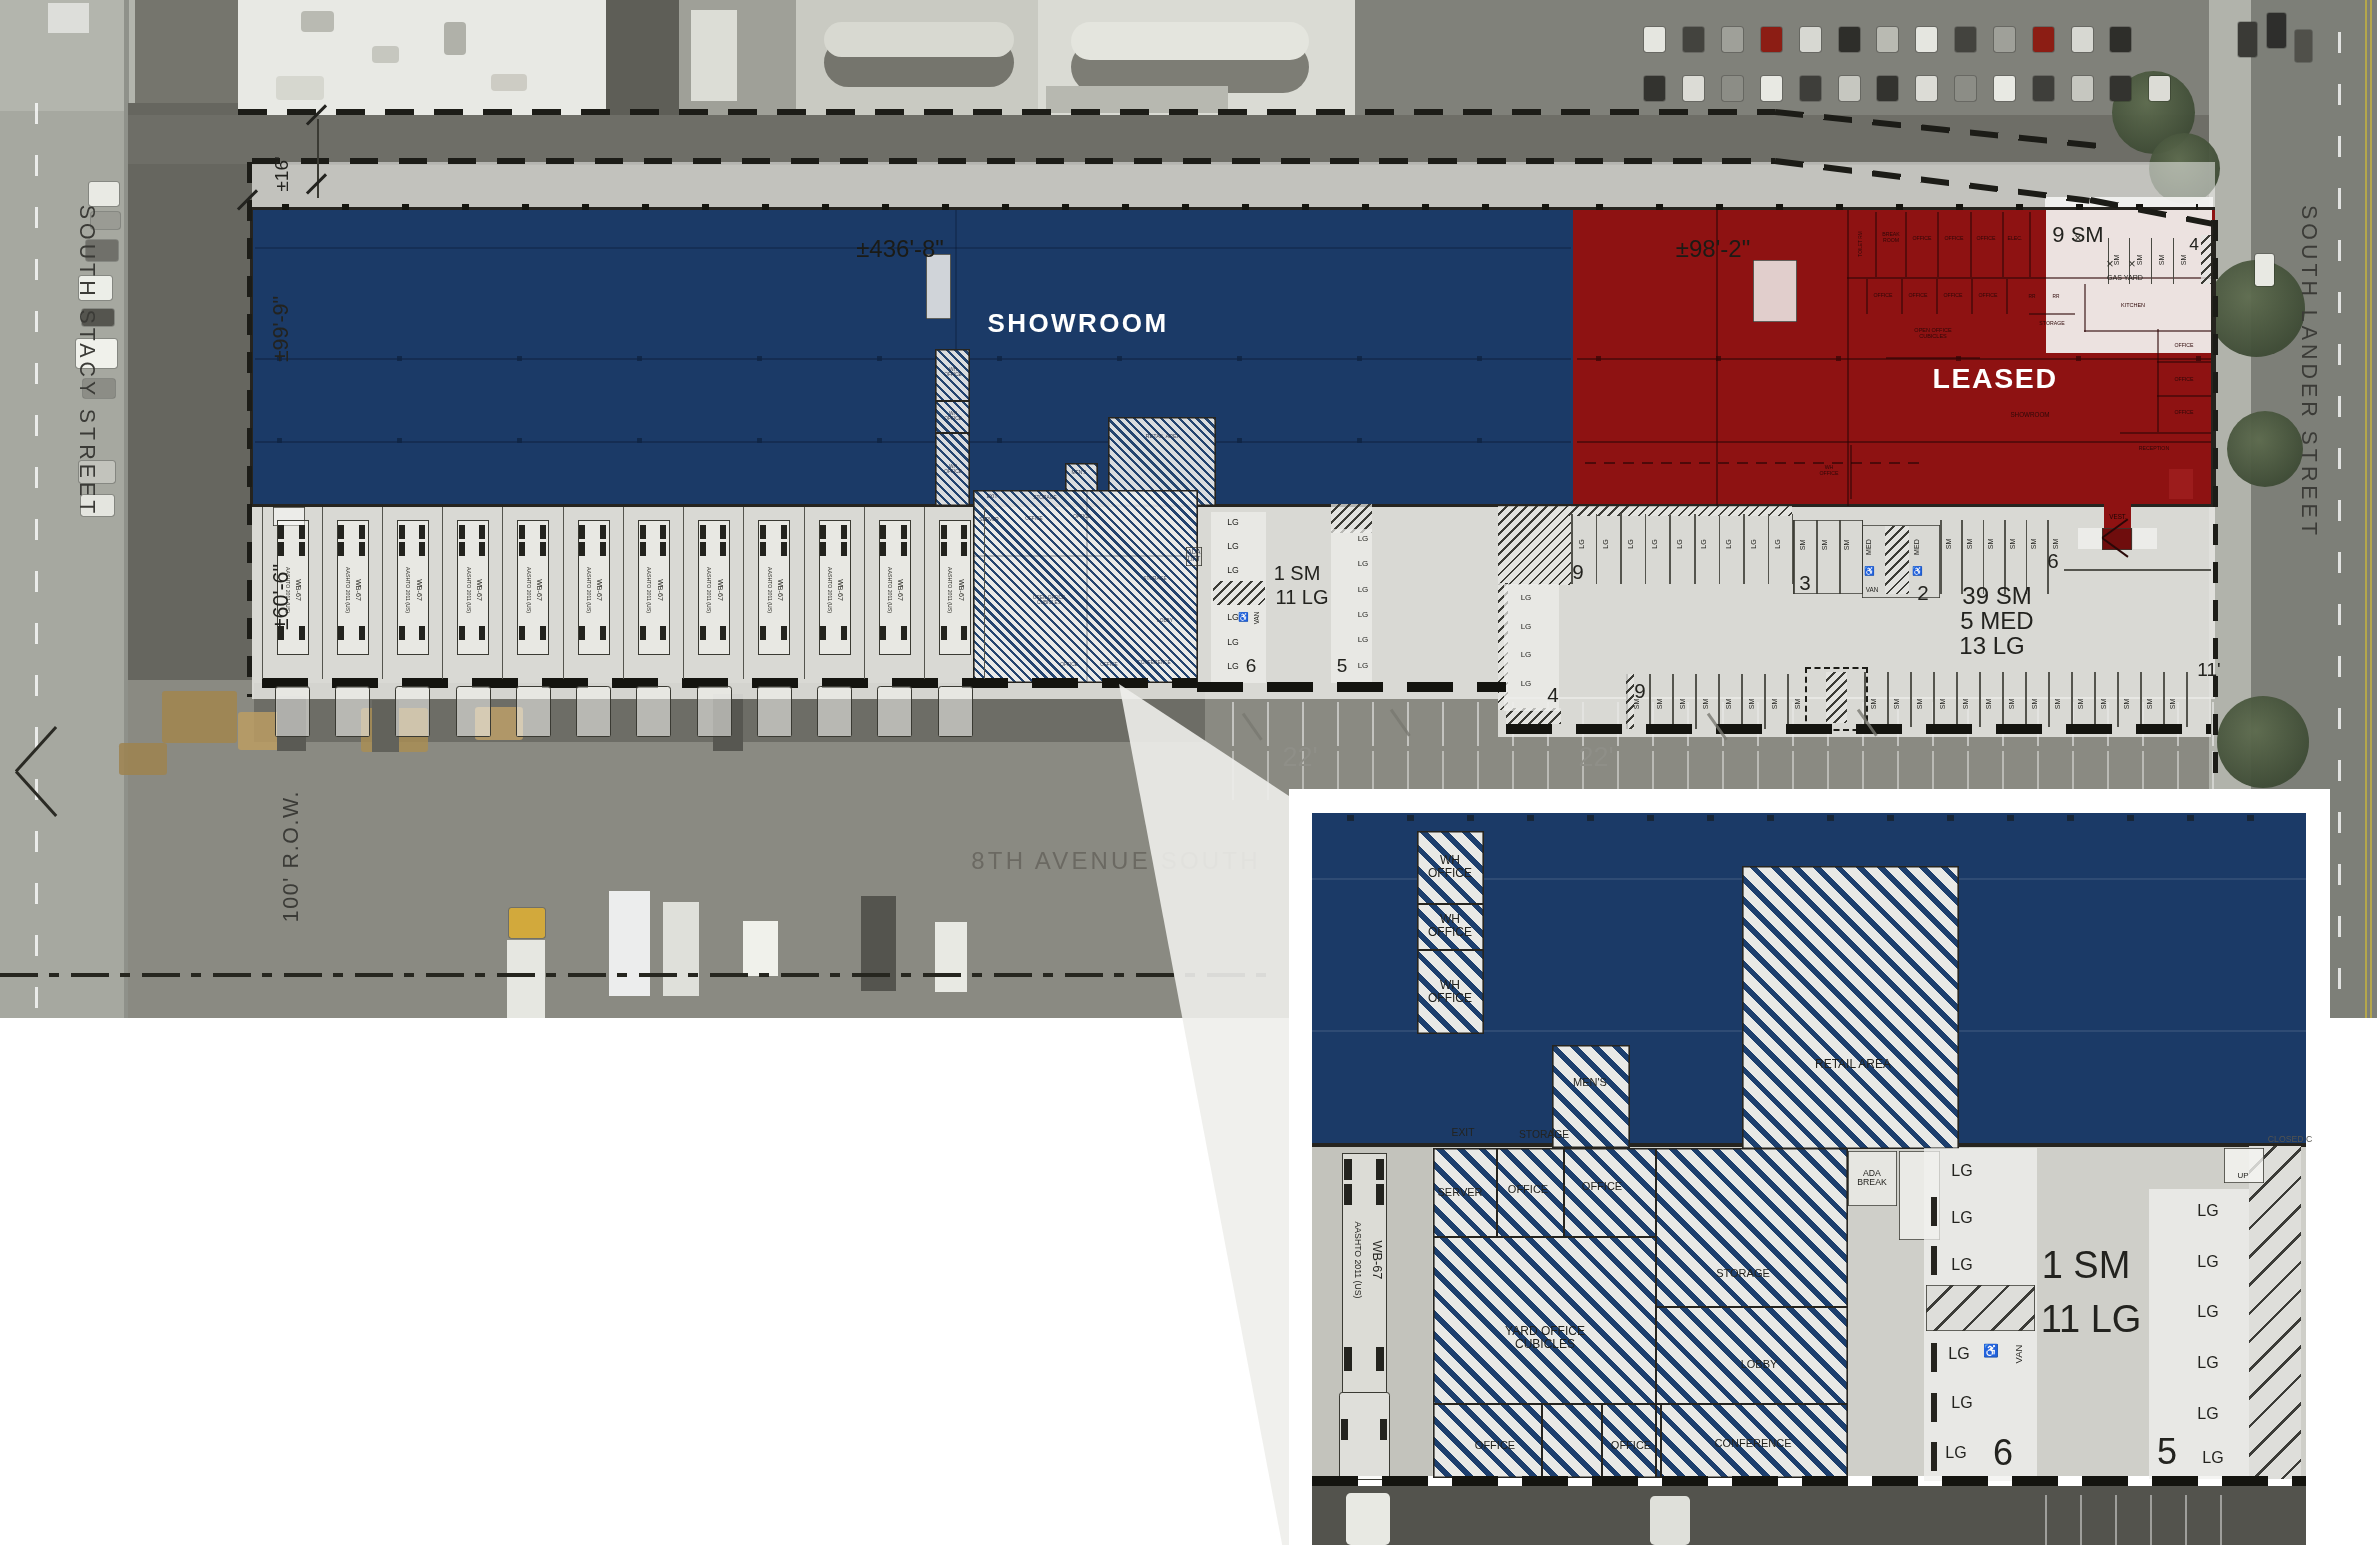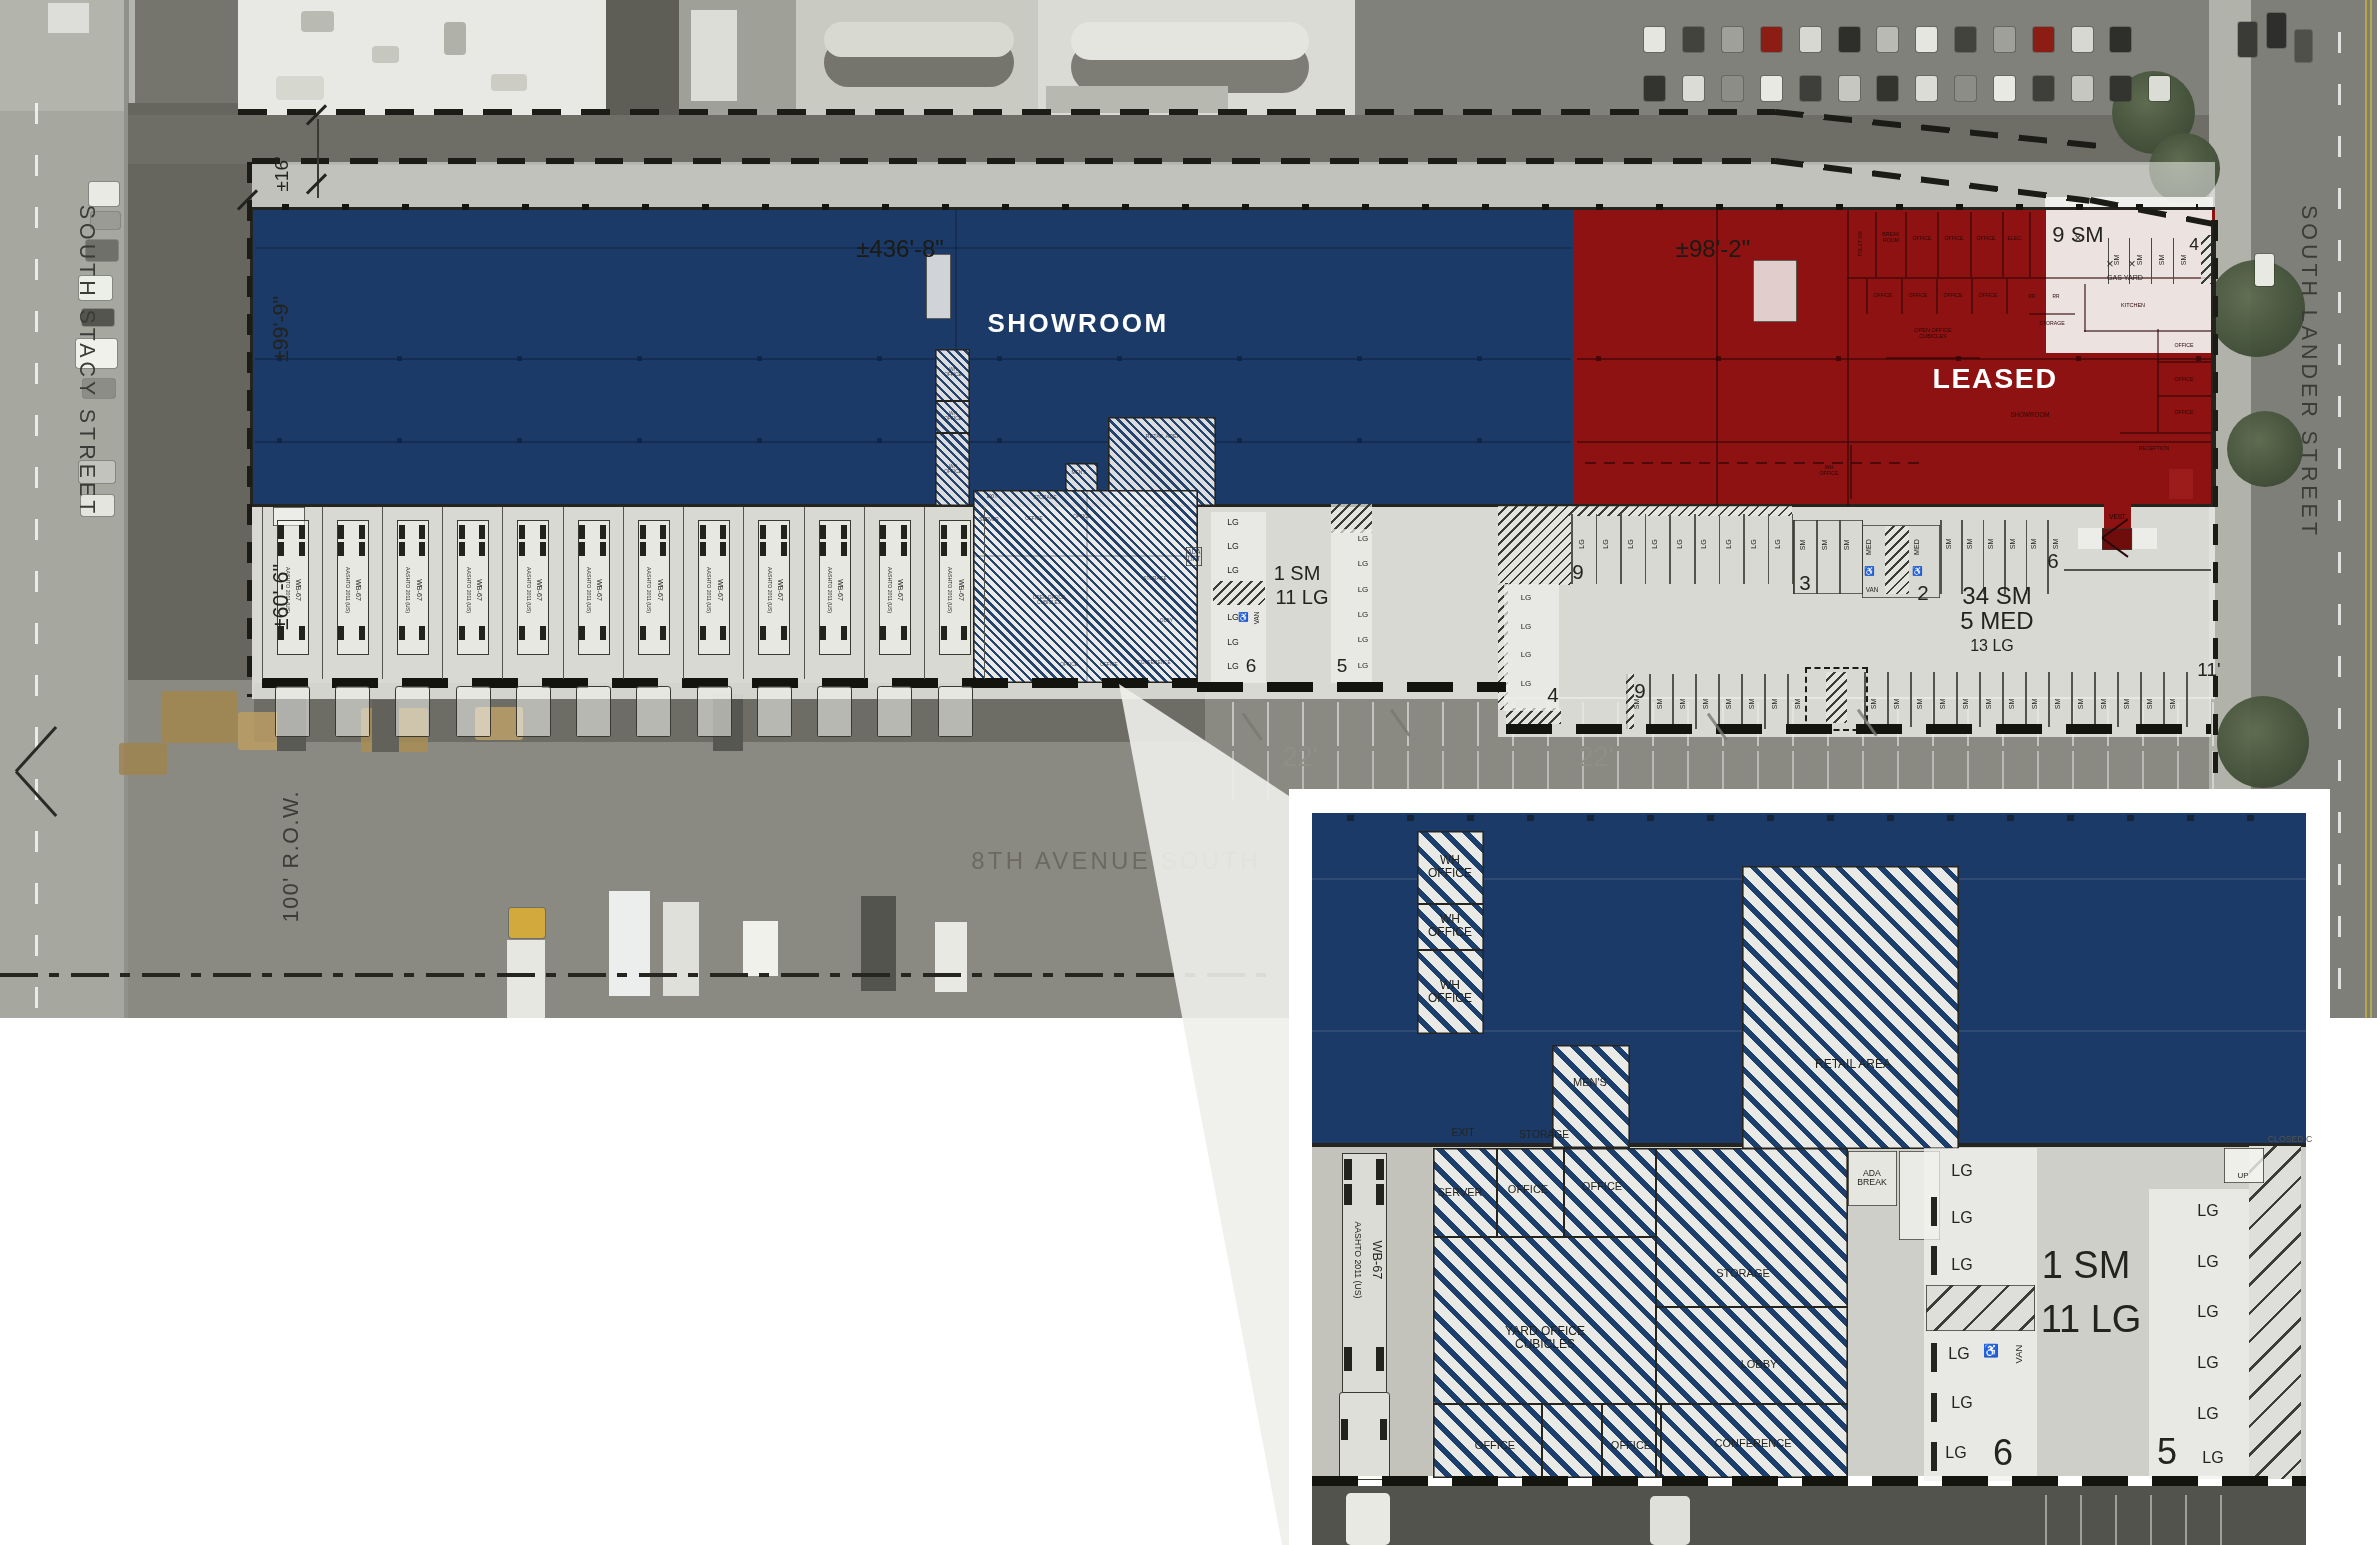--- a/index.html
+++ b/index.html
@@ -431,23 +431,23 @@
       <div class="lbl" style="left: 1578px; top: 572px; font-size: 20.6px; transform: translate(-50%, -50%);">9</div>
       <div class="lbl" style="left: 1805px; top: 583px; font-size: 20.6px; transform: translate(-50%, -50%);">3</div>
       <div class="lbl" style="left: 1923px; top: 593px; font-size: 20.6px; transform: translate(-50%, -50%);">2</div>
       <div class="lbl" style="left: 2053px; top: 561px; font-size: 20.6px; transform: translate(-50%, -50%);">6</div>
       <div class="lbl" style="left: 1553px; top: 695px; font-size: 20.6px; transform: translate(-50%, -50%);">4</div>
       <div class="lbl" style="left: 1640px; top: 691px; font-size: 20.6px; transform: translate(-50%, -50%);">9</div>
       <div class="lbl" style="left: 1251px; top: 666px; font-size: 19px; transform: translate(-50%, -50%);">6</div>
       <div class="lbl" style="left: 1342px; top: 666px; font-size: 19px; transform: translate(-50%, -50%);">5</div>
       <div class="lbl" style="left: 1297px; top: 574px; font-size: 20px; transform: translate(-50%, -50%);">1 SM</div>
       <div class="lbl" style="left: 1302px; top: 598px; font-size: 20px; transform: translate(-50%, -50%);">11 LG</div>
-      <div class="lbl" style="left: 1997px; top: 596px; font-size: 24px; transform: translate(-50%, -50%);">34 SM</div>
+      <div class="lbl" style="left: 1997px; top: 596px; font-size: 24px; transform: translate(-50%, -50%);">39 SM</div>
       <div class="lbl" style="left: 1997px; top: 621px; font-size: 24px; transform: translate(-50%, -50%);">5 MED</div>
-      <div class="lbl" style="left: 1992px; top: 646px; font-size: 16px; transform: translate(-50%, -50%);">13 LG</div>
+      <div class="lbl" style="left: 1992px; top: 646px; font-size: 24px; transform: translate(-50%, -50%);">13 LG</div>
       <div class="lbl" style="left: 2209px; top: 670px; font-size: 19px; transform: translate(-50%, -50%);">11'</div>
       <div class="lbl" style="left: 1300px; top: 758px; font-size: 27px; color: rgb(143, 143, 136); transform: translate(-50%, -50%);">22'</div>
       <div class="lbl" style="left: 1596px; top: 758px; font-size: 27px; color: rgb(143, 143, 136); transform: translate(-50%, -50%);">22'</div>
       <div class="lbl" style="left: 1194px; top: 556px; font-size: 6.3px; color: rgb(42, 50, 71); opacity: 0.9; transform: translate(-50%, -50%);">ADA
 LIFT</div>
       <div class="lbl" style="left: 1163px; top: 437px; font-size: 5.5px; color: rgb(34, 43, 64); opacity: 0.9; transform: translate(-50%, -50%);">RETAIL AREA</div>
       <div class="lbl" style="left: 1079px; top: 473px; font-size: 4.8px; color: rgb(34, 43, 64); opacity: 0.9; transform: translate(-50%, -50%);">MEN'S</div>
       <div class="lbl" style="left: 992px; top: 497px; font-size: 4.8px; color: rgb(34, 43, 64); opacity: 0.9; transform: translate(-50%, -50%);">EXIT</div>
       <div class="lbl" style="left: 1045px; top: 498px; font-size: 4.8px; color: rgb(34, 43, 64); opacity: 0.9; transform: translate(-50%, -50%);">STORAGE</div>
       <div class="lbl" style="left: 989px; top: 520px; font-size: 4.8px; color: rgb(34, 43, 64); opacity: 0.9; transform: translate(-50%, -50%);">SERVER</div>

